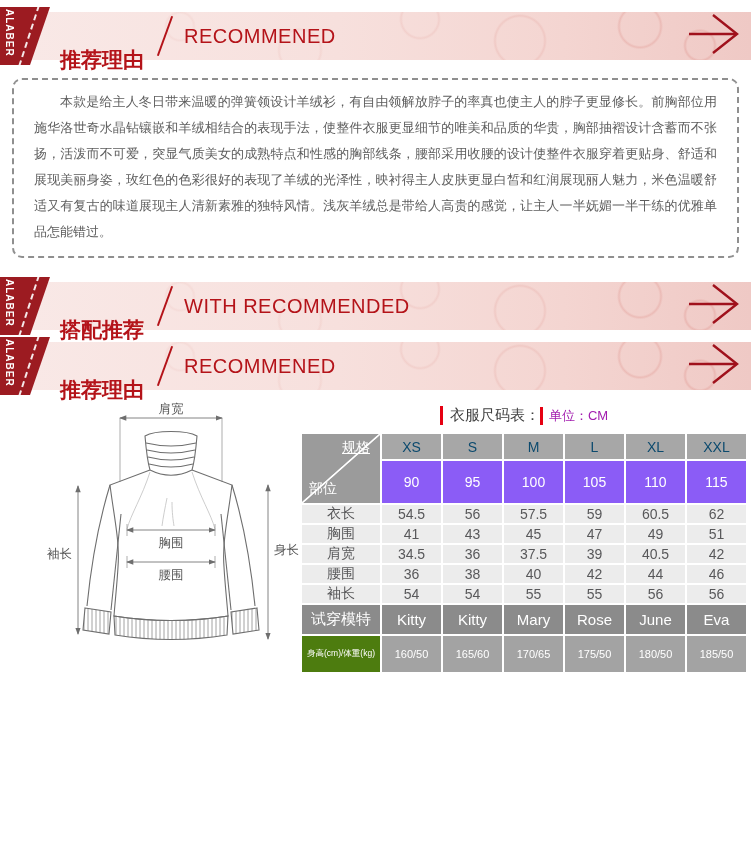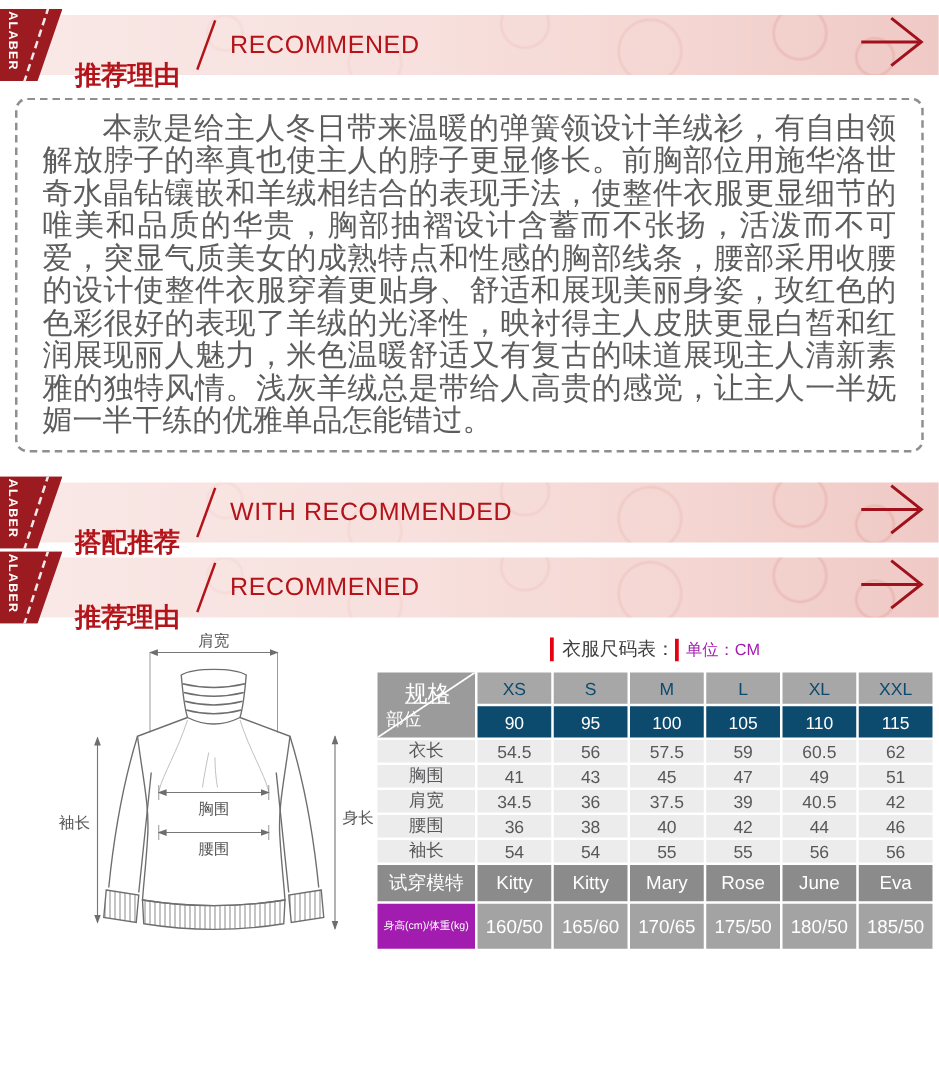--- a/index.html
+++ b/index.html
@@ -43,44 +43,44 @@
   .title-en { font-size:20px; color:#b41319; letter-spacing:.5px; white-space:nowrap; }
   .band-arrow { position:absolute; right:6px; top:50%; transform:translateY(-50%); }
 
   
   .dashed-box {
     border:2px dashed #8f8f8f; border-radius:10px;
     padding:10px 20px; background:#fff;
   }
   .box1 { margin:18px 12px 24px; }
   .box2 { margin:19px 12px 25px; }
-  .desc { color:#5d5d5d; font-size:24px; line-height:26px; text-indent:2em; text-align:justify; }
+  .desc { color:#5d5d5d; font-size:13px; line-height:26px; text-indent:2em; text-align:justify;font-family:Liberation Mono, monospace; }
 
   
   .size-section { margin-top:8px; display:flex; padding:4px 3px 16px 30px; }
   .diagram-wrap { width:270px; flex:none; }
   .chart-col { flex:1; margin-left:0; }
   .chart-head { display:flex; justify-content:center; align-items:center; margin:4px 0 7px; }
   .chart-title { border-left:3px solid #e60012; padding-left:7px; font-size:15px; color:#3f3f3f; }
   .unit { border-left:3px solid #e60012; padding-left:6px; font-size:13px; color:#a21caf; }
 
   .size-table { border-collapse:separate; border-spacing:2px; width:100%; table-layout:fixed; }
   .size-table td, .size-table th { text-align:center; vertical-align:middle; padding:0; font-weight:normal; }
   .corner {
     background-color:#9b9b9b; position:relative;
     background-image:linear-gradient(to bottom right, rgba(0,0,0,0) 48.8%, #fff 49.6%, #fff 50.4%, rgba(0,0,0,0) 51.2%);
   }
-  .corner-tr { position:absolute; top:5px; right:20px; color:#fff; font-size:18px;text-decoration:underline; }
+  .corner-tr { position:absolute; top:5px; right:10px; color:#fff; font-size:14px;text-decoration:underline; }
   .corner-bl { position:absolute; bottom:5px; left:7px; color:#fff; font-size:14px; }
   .col-head  { background:#a7a7a7; color:#0c4a6e; height:25px; font-size:14px; }
-  .col-head2 { background:#0c4a6e; color:#fff; height:25px; font-size:14px; }
+  .col-head2 { background:#8b5cf6; color:#fff; height:42px; font-size:14px; }
   .row-label, .cell { background:#ececec; color:#58585a; height:16px; font-size:14px; }
   .model-label, .model-cell { background:#8b8b8b; color:#fff; height:29px; font-size:15px; }
-  .bodyinfo-label { background:#a21caf; color:#fff; font-size:8.5px; height:36px; }
-  .bodyinfo-cell  { background:#a3a3a3; color:#fff; font-size:15px; height:35px; }
+  .bodyinfo-label { background:#4d7c0f; color:#fff; font-size:8.5px; height:36px; }
+  .bodyinfo-cell  { background:#a3a3a3; color:#fff; font-size:11px; height:35px; }
 
   svg text { font-family:"Liberation Sans","DejaVu Sans",sans-serif; }
 </style>
 </head>
 <body>
 
 <div class="page">
 
   <div class="band">
     <div class="ribbon">

